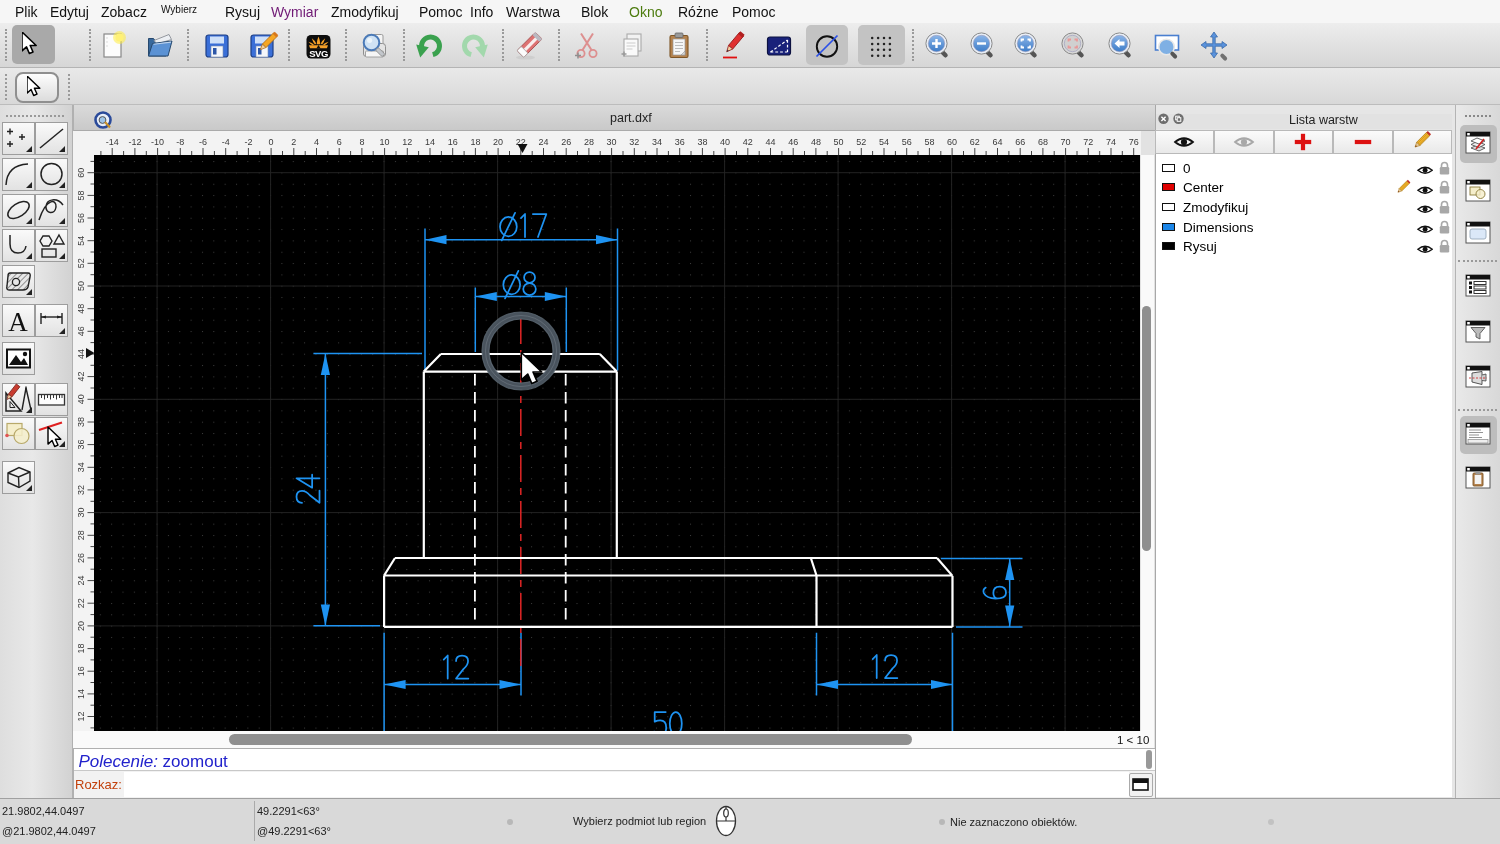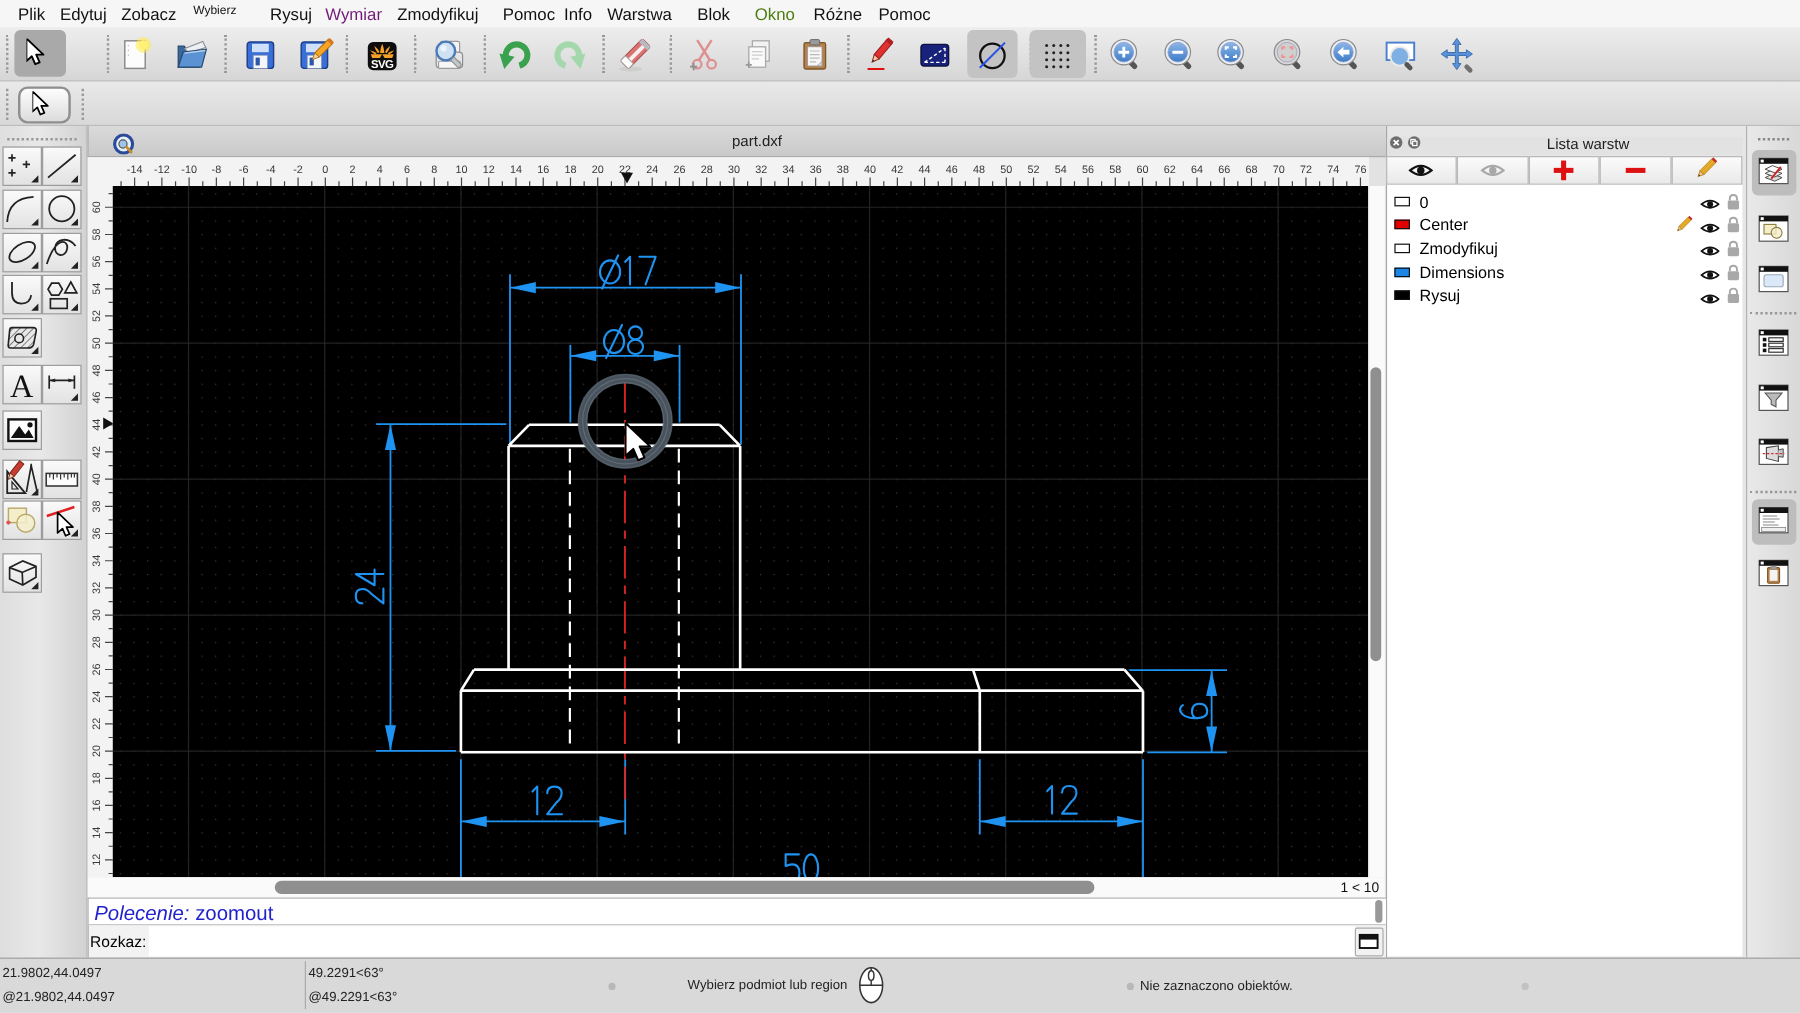--- a/index.html
+++ b/index.html
@@ -505,21 +505,21 @@
   </svg>
 <div class="abs" style="left:1140px;top:155px;width:13.5px;height:576px;background:#fafafa;border-left:1px solid #e2e2e2"></div>
 <div class="abs" style="left:1142px;top:306px;width:9px;height:245px;background:#8f8f8f;border-radius:4.5px"></div>
 <div class="abs" style="left:72.5px;top:731px;width:1081px;height:16.5px;background:#fafafa"></div>
 <div class="abs" style="left:229px;top:733.5px;width:683px;height:11px;background:#8f8f8f;border-radius:5.5px"></div>
 <div class="abs" style="left:1117px;top:734px;font-size:11.5px;color:#111">1 &lt; 10</div>
 <div class="abs" style="left:72.5px;top:747.5px;width:1082.5px;height:50px;background:#f2f2f2;border-top:1px solid #b0b0b0;border-left:1px solid #b0b0b0"></div>
 <div class="abs" style="left:73.5px;top:748.5px;width:1081px;height:22px;background:#fff;border-bottom:1px solid #c8c8c8"></div>
 <div class="abs" style="left:78.5px;top:752px;font-size:17px;color:#2222cc"><i>Polecenie:</i> zoomout</div>
 <div class="abs" style="left:1146px;top:750px;width:5.5px;height:18.5px;background:#999;border-radius:3px"></div>
-<div class="abs" style="left:75px;top:777px;font-size:13px;color:#000000">Rozkaz:</div>
+<div class="abs" style="left:75px;top:777px;font-size:13px;color:#c2410c">Rozkaz:</div>
 <div class="abs" style="left:123.5px;top:771.5px;width:1005px;height:25px;background:#fff"></div>
 <div class="abs" style="left:1129px;top:772.5px;width:23.5px;height:24px;background:#f2f2f2;border:1px solid #aaa;border-radius:2px"></div>
 <svg class="abs" width="18" height="14" style="left:1132px;top:778px">
     <rect x="1" y="1" width="15" height="11" fill="#fff" stroke="#111" stroke-width="1.6"></rect>
     <rect x="1" y="1" width="15" height="4" fill="#111"></rect>
   </svg>
 <div class="abs" style="left:1155px;top:105px;width:300px;height:692.5px;background:#e6e6e6;border-left:1px solid #a8a8a8"></div>
 <div class="abs" style="left:1156px;top:113.5px;width:296px;height:15.5px;background:#e2e2e2"></div>
 <svg class="abs" width="26" height="12" style="left:1158px;top:113px">
     <circle cx="5.5" cy="5.8" r="5.2" fill="#6e6e6e"></circle>

